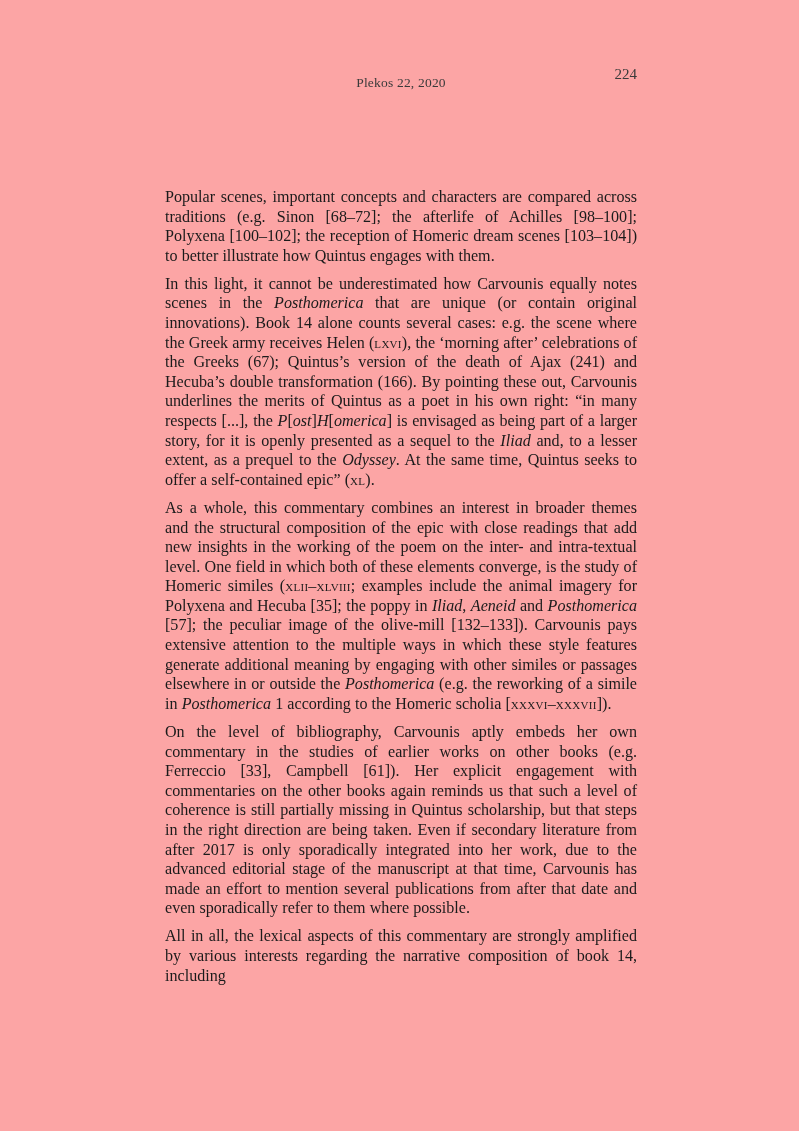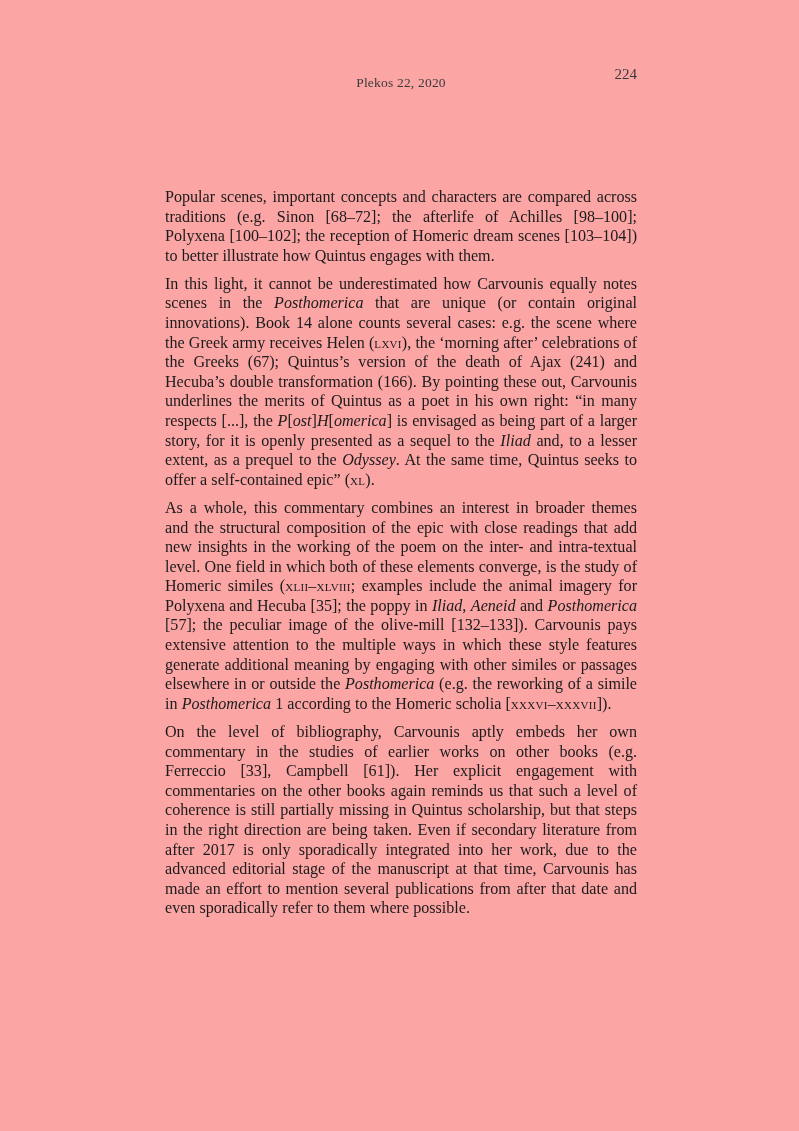--- a/index.html
+++ b/index.html
@@ -78,15 +78,16 @@
   <div class="running-head">
     <div class="rh-title">Plekos 22, 2020</div>
     <div class="rh-folio">224</div>
   </div>
 
   <div class="textblock" id="textblock">
       <p class="para">Popular scenes, important concepts and characters are compared across tra­ditions (e.g. Sinon [68–72]; the afterlife of Achilles [98–100]; Polyxena [100–102]; the reception of Homeric dream scenes [103–104]) to better illustrate how Quintus engages with them.</p>
       <p class="para">In this light, it cannot be underestimated how Carvounis equally notes scenes in the <i>Posthomerica</i> that are unique (or contain original innovations). Book 14 alone counts several cases: e.g. the scene where the Greek army receives Helen (<span class="sc">lxvi</span>), the ‘morning after’ celebrations of the Greeks (67); Quintus’s version of the death of Ajax (241) and Hecuba’s double transformation (166). By pointing these out, Carvounis underlines the merits of Quintus as a poet in his own right: “in many respects [...], the <i>P</i>[<i>ost</i>]<i>H</i>[<i>omerica</i>] is envis­aged as being part of a larger story, for it is openly presented as a sequel to the <i>Iliad</i> and, to a lesser extent, as a prequel to the <i>Odyssey</i>. At the same time, Quintus seeks to offer a self-contained epic” (<span class="sc">xl</span>).</p>
       <p class="para">As a whole, this commentary combines an interest in broader themes and the structural composition of the epic with close readings that add new in­sights in the working of the poem on the inter- and intra-textual level. One field in which both of these elements converge, is the study of Homeric similes (<span class="sc">xlii</span>–<span class="sc">xlviii</span>; examples include the animal imagery for Polyxena and Hecuba [35]; the poppy in <i>Iliad</i>, <i>Aeneid</i> and <i>Posthomerica</i> [57]; the peculiar im­age of the olive-mill [132–133]). Carvounis pays extensive attention to the multiple ways in which these style features generate additional meaning by engaging with other similes or passages elsewhere in or outside the <i>Posthomer­ica</i> (e.g. the reworking of a simile in <i>Posthomerica</i> 1 according to the Homeric scholia [<span class="sc">xxxvi</span>–<span class="sc">xxxvii</span>]).</p>
       <p class="para">On the level of bibliography, Carvounis aptly embeds her own commentary in the studies of earlier works on other books (e.g. Ferreccio [33], Campbell [61]). Her explicit engagement with commentaries on the other books again reminds us that such a level of coherence is still partially missing in Quintus scholarship, but that steps in the right direction are being taken. Even if secondary literature from after 2017 is only sporadically integrated into her work, due to the advanced editorial stage of the manuscript at that time, Carvounis has made an effort to mention several publications from after that date and even sporadically refer to them where possible.</p>
+      <p class="para">All in all, the lexical aspects of this commentary are strongly amplified by various interests regarding the narrative composition of book 14, including</p>
     </div>
 
 </div>
 
 </body></html>

